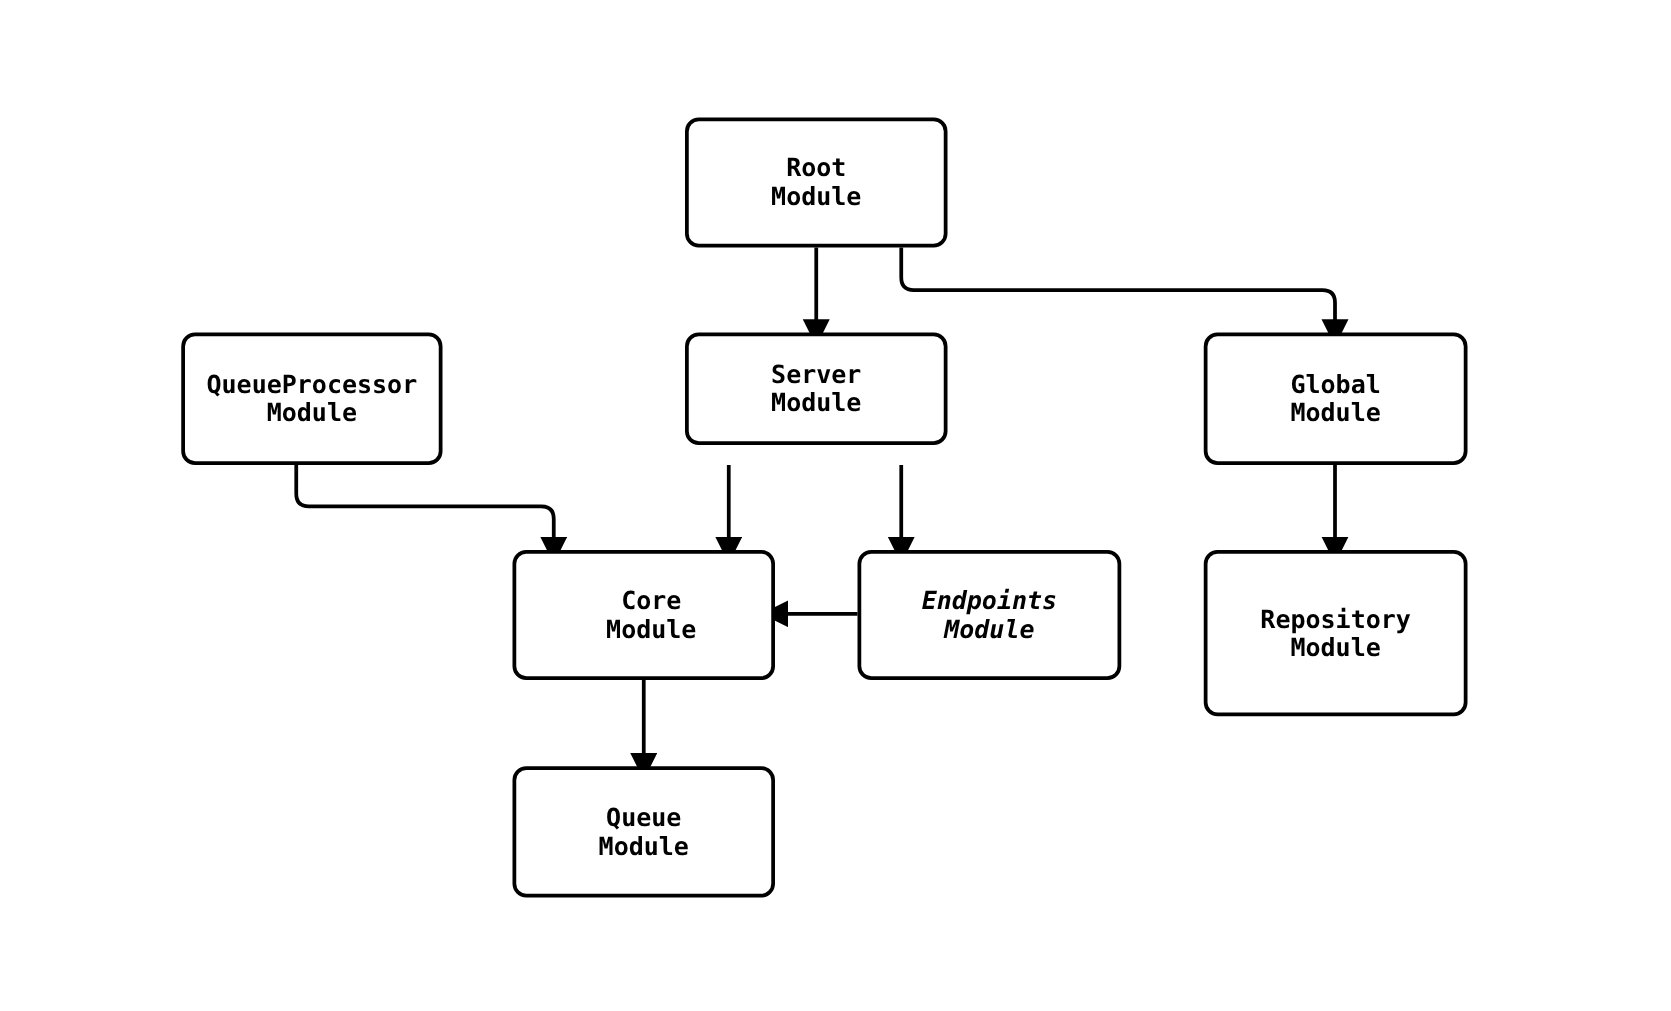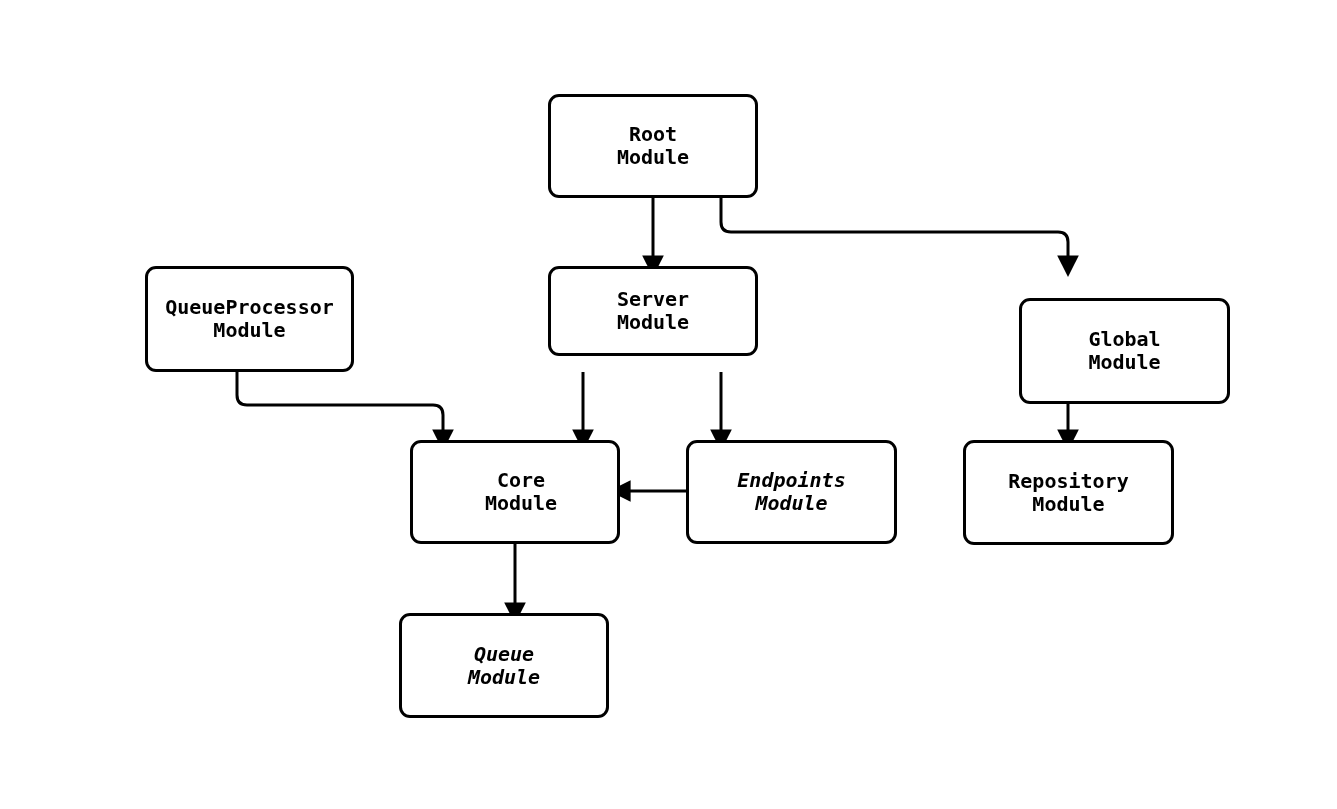--- a/index.html
+++ b/index.html
@@ -76,38 +76,38 @@
   <div class="node" style="left:133px; top:266px; width:209px; height:106px;margin-left:12px;">
     <span class="node-label">QueueProcessor
 Module</span>
   </div>
 
   <div class="node" style="left:548px; top:266px; width:210px; height:90px;">
     <span class="node-label">Server
 Module</span>
   </div>
 
-  <div class="node" style="left:1019px; top:266px; width:211px; height:106px;margin-top:32px;">
+  <div class="node" style="left:963px; top:266px; width:211px; height:106px;">
     <span class="node-label">Global
 Module</span>
   </div>
 
   <div class="node" style="left:410px; top:440px; width:210px; height:104px;padding-left:12px;">
     <span class="node-label">Core
 Module</span>
   </div>
 
   <div class="node" style="left:686px; top:440px; width:211px; height:104px;font-style:italic;">
     <span class="node-label">Endpoints
 Module</span>
   </div>
 
-  <div class="node" style="left:963px; top:440px; width:211px; height:105px;">
+  <div class="node" style="left:963px; top:440px; width:211px; height:133px;">
     <span class="node-label">Repository
 Module</span>
   </div>
 
-  <div class="node" style="left:399px; top:613px; width:210px; height:105px;font-style:italic;">
+  <div class="node" style="left:410px; top:613px; width:210px; height:105px;">
     <span class="node-label">Queue
 Module</span>
   </div>
 
 </div>
 
 </body></html>

